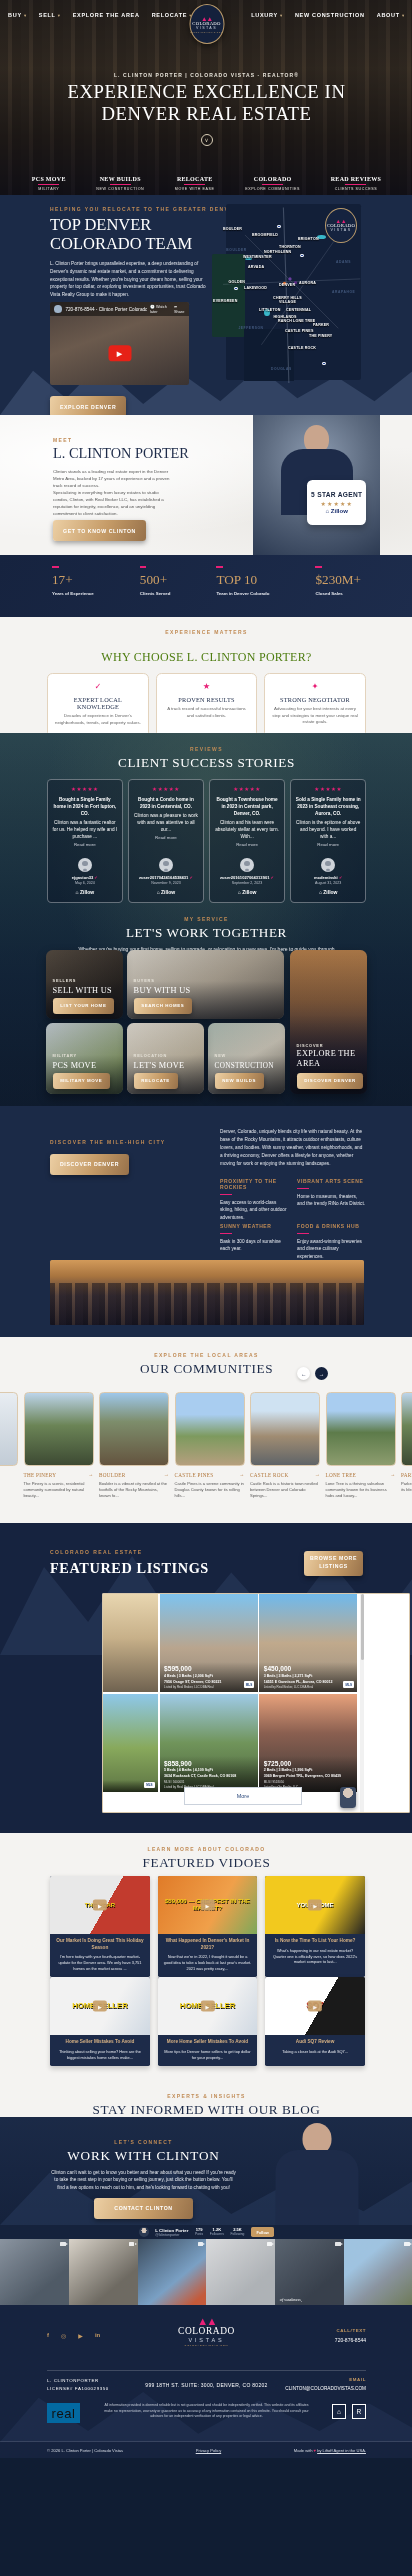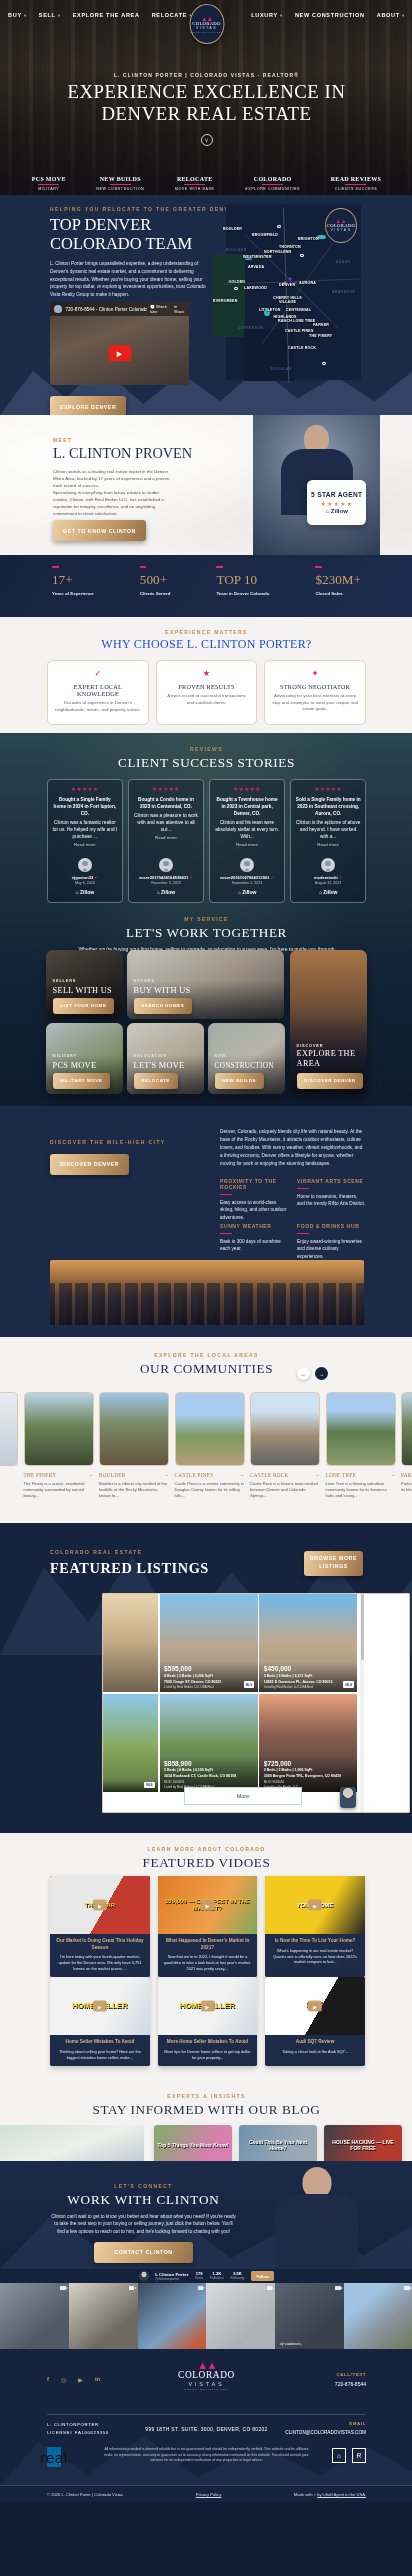--- a/index.html
+++ b/index.html
@@ -61,21 +61,21 @@
   .badge5 .stars{color:#c69a5f;font-size:6px;letter-spacing:1.1px}
   .zlogo{color:#1a2f6e;font-weight:bold;font-size:6px}
   
   .stats{height:62px;background:linear-gradient(120deg,#16233f,#1d2c4c);display:flex;align-items:center;justify-content:space-between;padding:0 52px 10px}
   .stat{text-align:left}
   .stat .mark{width:6.6px;height:1.7px;background:#e81f76;margin-bottom:4.4px}
   .stat .v{font-family:"Liberation Serif",serif;font-size:13.2px;color:#cfa065}
   .stat .l{font-size:4.4px;color:#e8eaf0;font-weight:bold;margin-top:3.3px}
   
   .why{height:116px;background:#f4f3f1;color:#233;text-align:center}
-  .why h2{font-family:"Liberation Serif",serif;font-size:12px;color:#1d4ed8;font-weight:400;letter-spacing:0.3px;margin-top:2px}
+  .why h2{font-family:"Liberation Serif",serif;font-size:12px;color:#4d7c0f;font-weight:400;letter-spacing:0.3px;margin-top:15px}
   .why .cards{display:flex;gap:6.6px;justify-content:center;margin-top:7.7px;padding:0 47px}
   .wcard{flex:1;background:#fff;border:0.6px solid #e3d3bd;border-radius:5.5px;padding:7.7px 6.6px;min-height:65px}
   .wcard .ic{color:#e81f76;font-size:8.3px;height:11px}
   .wcard .t{font-family:"Liberation Serif",serif;font-size:6.3px;color:#1d2b49;margin:3.3px 0 3.3px;letter-spacing:0.2px}
   .wcard .d{font-size:4.4px;color:#666;line-height:1.5}
   
   .photo{height:373px;background:linear-gradient(180deg,#33525a 0%,#2a4752 22%,#1f3c4d 45%,#183048 65%,#14263e 100%)}
   .photo::before{content:"";position:absolute;inset:0;background:radial-gradient(ellipse at 50% 18%,rgba(70,96,86,.5) 0,rgba(0,0,0,0) 55%),linear-gradient(0deg,rgba(10,18,32,.55),rgba(10,18,32,.2))}
   .photo>*{position:relative}
   .sec-head{text-align:center;padding-top:13.2px}
@@ -156,21 +156,21 @@
   .lcard .bm{font-size:3.6px;font-weight:bold;margin-top:1.7px}
   .lcard .ad{font-size:3.6px;font-weight:bold;margin-top:1.7px}
   .lcard .mls{font-size:3px;color:#ddd;margin-top:1.7px}
   .lcard .lb{font-size:3px;color:#ddd;margin-top:1.1px}
   .lcard .mlschip{position:absolute;right:3.3px;bottom:4.4px;background:#fff;color:#1d3f7a;font-size:3px;font-weight:bold;padding:1.1px 2.2px;border-radius:1.1px}
   .morebtn{position:absolute;left:81px;bottom:6.6px;width:118px;height:18.7px;background:#fff;border:0.6px solid #cbd2dc;color:#2c4a7c;font-size:5.5px;display:flex;align-items:center;justify-content:center;cursor:pointer}
   .lscroll{position:absolute;right:45px;top:0;width:3.9px;height:100%;background:#f1f1f1}
   .lscroll .thumb{position:absolute;top:0;left:0.6px;width:2.8px;height:66px;background:#c1c1c1;border-radius:1.7px}
   .chat-av{position:absolute;right:53px;bottom:4.4px;width:16.5px;height:21px;border-radius:3.3px;background:radial-gradient(circle at 50% 28%,#d8c9bc 0 28%,#3b4a63 30%);box-shadow:0 1.7px 4.4px rgba(0,0,0,.4)}
   
-  .vb{height:328px;background:#f4f3f1;color:#233}
+  .vb{height:284px;background:#f4f3f1;color:#233}
   .vb h2{color:#1d2b49}
   .vrow{position:absolute;left:50px;width:315px;display:flex;gap:7.7px}
   .vcard{flex:1;background:#1d2b49;border-radius:1.7px;overflow:hidden;box-shadow:0 2.2px 5.5px rgba(0,0,0,.18)}
   .vth{position:relative;height:58px;display:flex;align-items:center;justify-content:center}
   .vth .tt-ov{position:absolute;font-weight:bold;text-align:center;font-size:6px;line-height:1.1;text-shadow:0.6px 0.6px 0 #000}
   .vplay{position:absolute;left:50%;top:50%;transform:translate(-50%,-50%);width:14.3px;height:11px;background:#c8a06b;border-radius:2.2px;display:flex;align-items:center;justify-content:center;color:#fff;font-size:5px;opacity:.92}
   .vinfo{padding:4.4px 5.5px 5.5px;text-align:center}
   .vinfo .t{color:#d8b284;font-size:4.7px;font-weight:bold;line-height:1.4}
   .vinfo .d{color:#e6e9ef;font-size:3.9px;line-height:1.5;margin-top:2.8px}
   .vth1{background:linear-gradient(120deg,#e8e8e8 55%,#c23b2e 55%)}
@@ -228,21 +228,21 @@
   .f-logo .dm{font-size:2.5px;letter-spacing:0.8px;color:#c69a62;margin-top:1.7px}
   .call{position:absolute;right:47px;top:23px;text-align:right}
   .call .l{color:#c69a62;font-size:4.4px;font-weight:bold;letter-spacing:0.6px}
   .call .v{font-size:5px;margin-top:3.3px}
   .fdiv{position:absolute;left:47px;right:47px;top:65px;border-top:0.6px solid rgba(255,255,255,.18)}
   .lic{position:absolute;left:47px;top:72px;font-size:4.4px;letter-spacing:0.6px;line-height:1.8}
   .addr{position:absolute;left:0;width:100%;top:77px;text-align:center;font-size:5px;letter-spacing:0.3px}
   .eml{position:absolute;right:47px;top:72px;text-align:right}
   .eml .l{color:#c69a62;font-size:4.4px;font-weight:bold;letter-spacing:0.6px}
   .eml .v{font-size:4.7px;margin-top:3.3px}
-  .realbox{position:absolute;left:47px;top:98px;width:14px;height:20px;background:#0369a1;color:#111;display:flex;align-items:center;justify-content:center;font-size:15px;letter-spacing:0.6px;font-weight:500}
+  .realbox{position:absolute;left:47px;top:98px;width:33px;height:20px;background:#0369a1;color:#111;display:flex;align-items:center;justify-content:center;font-size:13px;letter-spacing:0.6px;font-weight:500}
   .disc{position:absolute;left:102px;top:98px;width:209px;text-align:center;font-size:3.5px;color:#c3cad6;line-height:1.6}
   .eqh{position:absolute;right:47px;top:99px;display:flex;gap:5.5px}
   .eqh .bx{width:14.3px;height:14.3px;border:1.1px solid #fff;display:flex;align-items:center;justify-content:center;font-size:6.6px;color:#fff}
   .btm{position:absolute;left:0;bottom:0;width:100%;height:17.6px;border-top:0.6px solid rgba(255,255,255,.12);display:flex;align-items:center;justify-content:space-between;padding:0 47px;font-size:4.1px;color:#d7dce5}
   .btm .heart{color:#e8356d}
   .u{text-decoration:underline}
 </style>
 </head>
 <body>
 
@@ -384,21 +384,21 @@
       <div class="head"></div>
       <div class="body"></div>
     </div>
     <div class="badge5">
       <div class="t">5 STAR AGENT</div>
       <div class="stars">★★★★★</div>
       <div class="zlogo"><span>⌂</span> <span>Zillow</span></div>
     </div>
   </div>
   <div class="abs eyebrow" style="left:53px;top:22px">MEET</div>
-  <h2 class="abs serif" style="left:53px;top:30px;font-size:14.3px;color:#1d2b49;font-weight:400">L. CLINTON PROVEN</h2>
+  <h2 class="abs serif" style="left:53px;top:30px;font-size:14.3px;color:#1d2b49;font-weight:400">L. CLINTON PORTER</h2>
   <p class="abs" style="left:53px;top:53px;width:118px;font-size:4.4px;line-height:1.6;color:#555">Clinton stands as a leading real estate expert in the Denver Metro Area, backed by 17 years of experience and a proven track record of success.</p>
   <p class="abs" style="left:53px;top:74px;width:121px;font-size:4.4px;line-height:1.6;color:#555">Specializing in everything from luxury estates to studio condos, Clinton, with Real Broker LLC, has established a reputation for integrity, excellence, and an unyielding commitment to client satisfaction.</p>
   <button class="goldbtn abs" style="left:53px;top:105px">GET TO KNOW CLINTON</button>
 </section>
 
 <section class="stats">
   <div class="stat">
       <div class="mark"></div>
       <div class="v serif">17+</div>
       <div class="l">Years of Experience</div>

